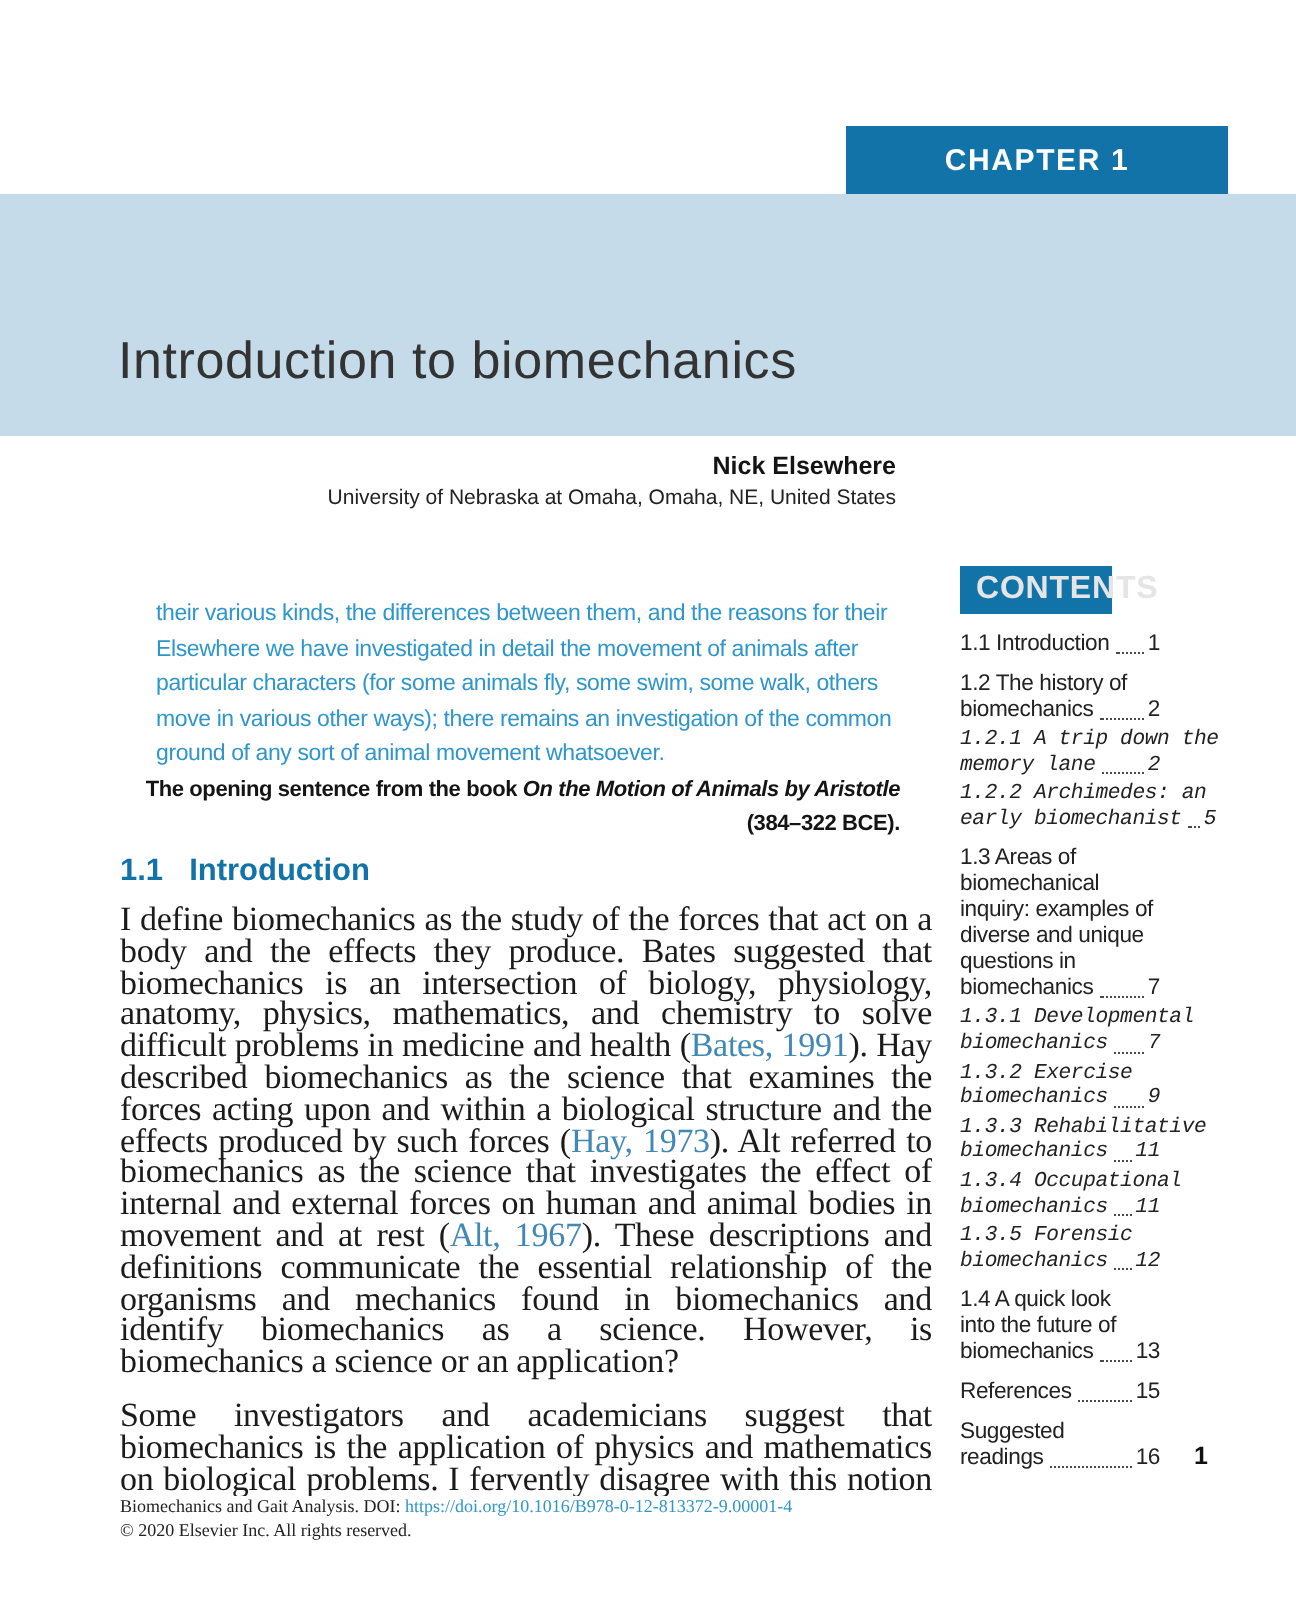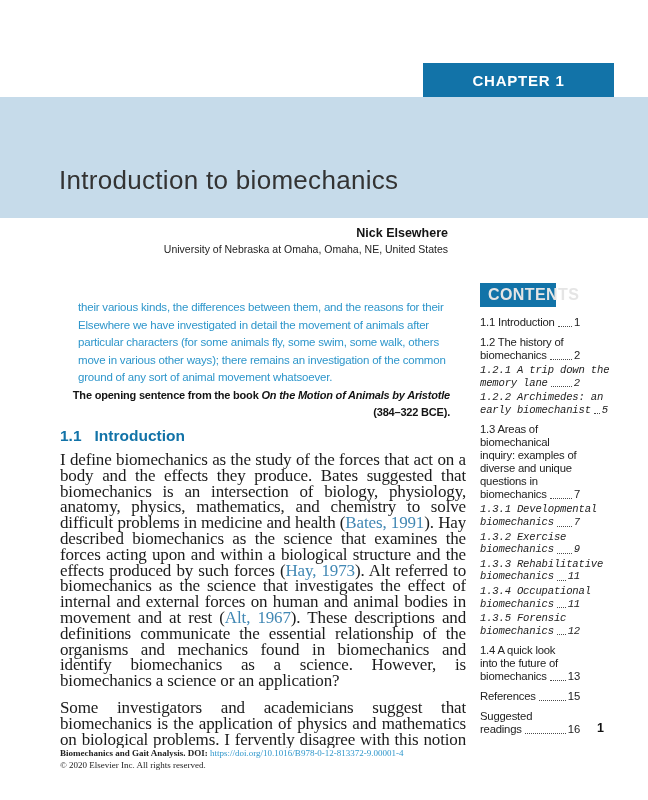--- a/index.html
+++ b/index.html
@@ -44,21 +44,21 @@
   .toc-entry.main:first-child{margin-top:0;}
   .toc-entry.sub{font-style:italic;font-size:10.6px;line-height:12.6px;margin-top:2px;font-family:Liberation Mono, monospace;}
   .toc-line{white-space:nowrap;}
   .toc-line.with-page{display:flex;align-items:flex-end;white-space:nowrap;}
   .toc-text{flex:none;}
   .leader{flex:1;border-bottom:1px dotted #4a4a4a;margin:0 2px 2px 3px;min-width:6px;}
   .toc-page{flex:none;}
 
   .footer{position:absolute;left:60px;top:747px;font-family:"Liberation Serif",serif;
         font-size:9px;line-height:12px;color:#222222;}
-  .footer-bold{font-weight:bold;text-align:center;}
+  .footer-bold{font-weight:normal;text-align:center;}
   .doi-link{color:#2e96cb;text-decoration:none;}
   .page-number{position:absolute;left:597px;top:721px;font-weight:bold;font-size:12.5px;color:#111111;}
 </style>
 </head>
 <body>
 
 <div class="page">
 
   <div class="chapter-banner">
     <span>CHAPTER 1</span>

